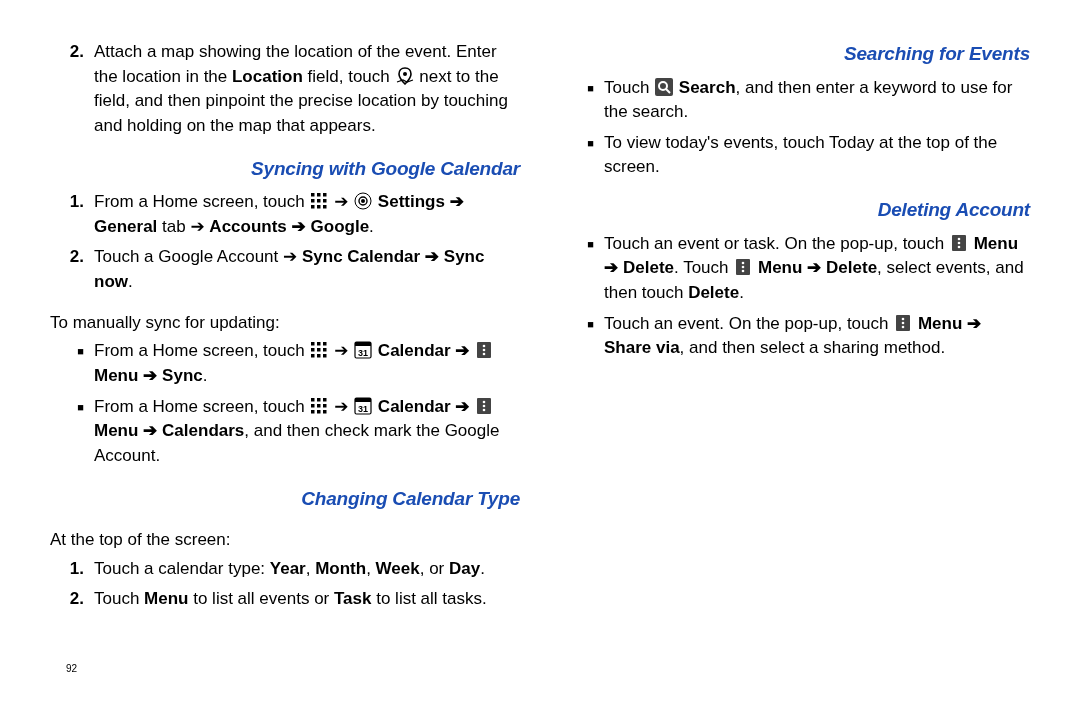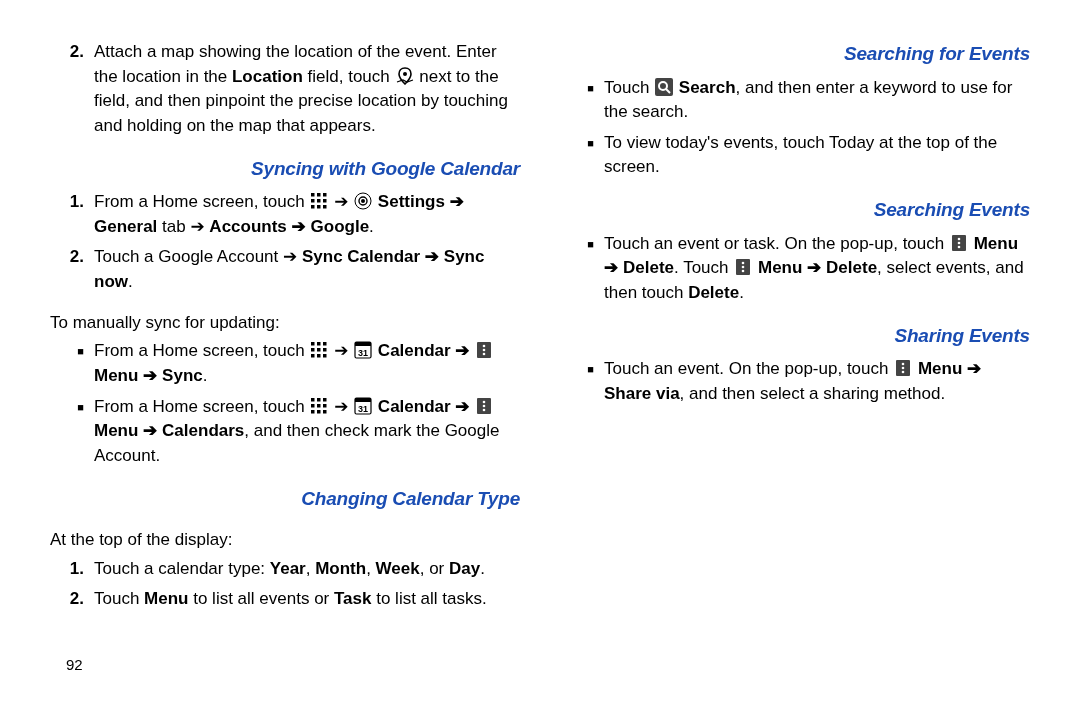--- a/index.html
+++ b/index.html
@@ -76,21 +76,21 @@
   .indent { padding-left: 2px; margin: 4px 0 4px 0; }
   .icon {
     display: inline-flex;
     vertical-align: -3px;
     margin: 0 1px;
   }
   .pgnum {
     position: absolute;
     left: 66px;
     bottom: 44px;
-    font-size: 15px;
+    font-size: 10px;
   }
   .plain { margin: 16px 0 4px 0; }
 </style>
 </head>
 <body>
 
 <svg width="0" height="0" style="position:absolute">
   <defs>
     <g id="i-apps">
       <rect x="0" y="0" width="18" height="18" fill="none"></rect>
@@ -216,21 +216,21 @@
               <svg width="18" height="18">
                 <use href="#i-menu-dots"></use>
               </svg>
             </span> <span class="b1">Menu</span><span class="b1"> ➔ </span><span class="b1">Calendars</span><span>, and then check mark the Google Account.</span>
         </span>
       </li>
     </ul>
 
     <h3>Changing Calendar Type</h3>
 
-    <div class="plain">At the top of the display:</div>
+    <div class="plain">At the top of the screen:</div>
 
     <ol class="num">
       <li>
         <span class="n">1.</span>
         <span class="t">
           <span>Touch a calendar type: </span><span class="b1">Year</span><span>, </span><span class="b1">Month</span><span>, </span><span class="b1">Week</span><span>, or </span><span class="b1">Day</span><span>.</span>
         </span>
       </li>
       <li>
         <span class="n">2.</span>
@@ -256,41 +256,40 @@
               </svg>
             </span> <span class="b1">Search</span><span>, and then enter a keyword to use for the search.</span>
         </span>
       </li>
       <li>
         <span class="b">■</span>
         <span class="t">To view today's events, touch Today at the top of the screen.</span>
       </li>
     </ul>
 
-    <h3>Searching Events</h3>
+    <h3>Deleting Account</h3>
 
     <ul class="sq">
       <li>
         <span class="b">■</span>
         <span class="t">
           <span>Touch an event or task. On the pop-up, touch </span><span class="icon">
               <svg width="18" height="18">
                 <use href="#i-menu-dots"></use>
               </svg>
             </span> <span class="b1">Menu</span><span class="b1"> ➔ </span><span class="b1">Delete</span><span>.</span>
           <span>Touch </span><span class="icon">
               <svg width="18" height="18">
                 <use href="#i-menu-dots"></use>
               </svg>
             </span> <span class="b1">Menu</span><span class="b1"> ➔ </span><span class="b1">Delete</span><span>, select events, and then touch </span><span class="b1">Delete</span><span>.</span>
         </span>
       </li>
     </ul>
 
-    <h3>Sharing Events</h3>
 
     <ul class="sq">
       <li>
         <span class="b">■</span>
         <span class="t">
           <span>Touch an event. On the pop-up, touch </span><span class="icon">
               <svg width="18" height="18">
                 <use href="#i-menu-dots"></use>
               </svg>
             </span> <span class="b1">Menu</span><span class="b1"> ➔ </span><span class="b1">Share via</span><span>, and then select a sharing method.</span>

